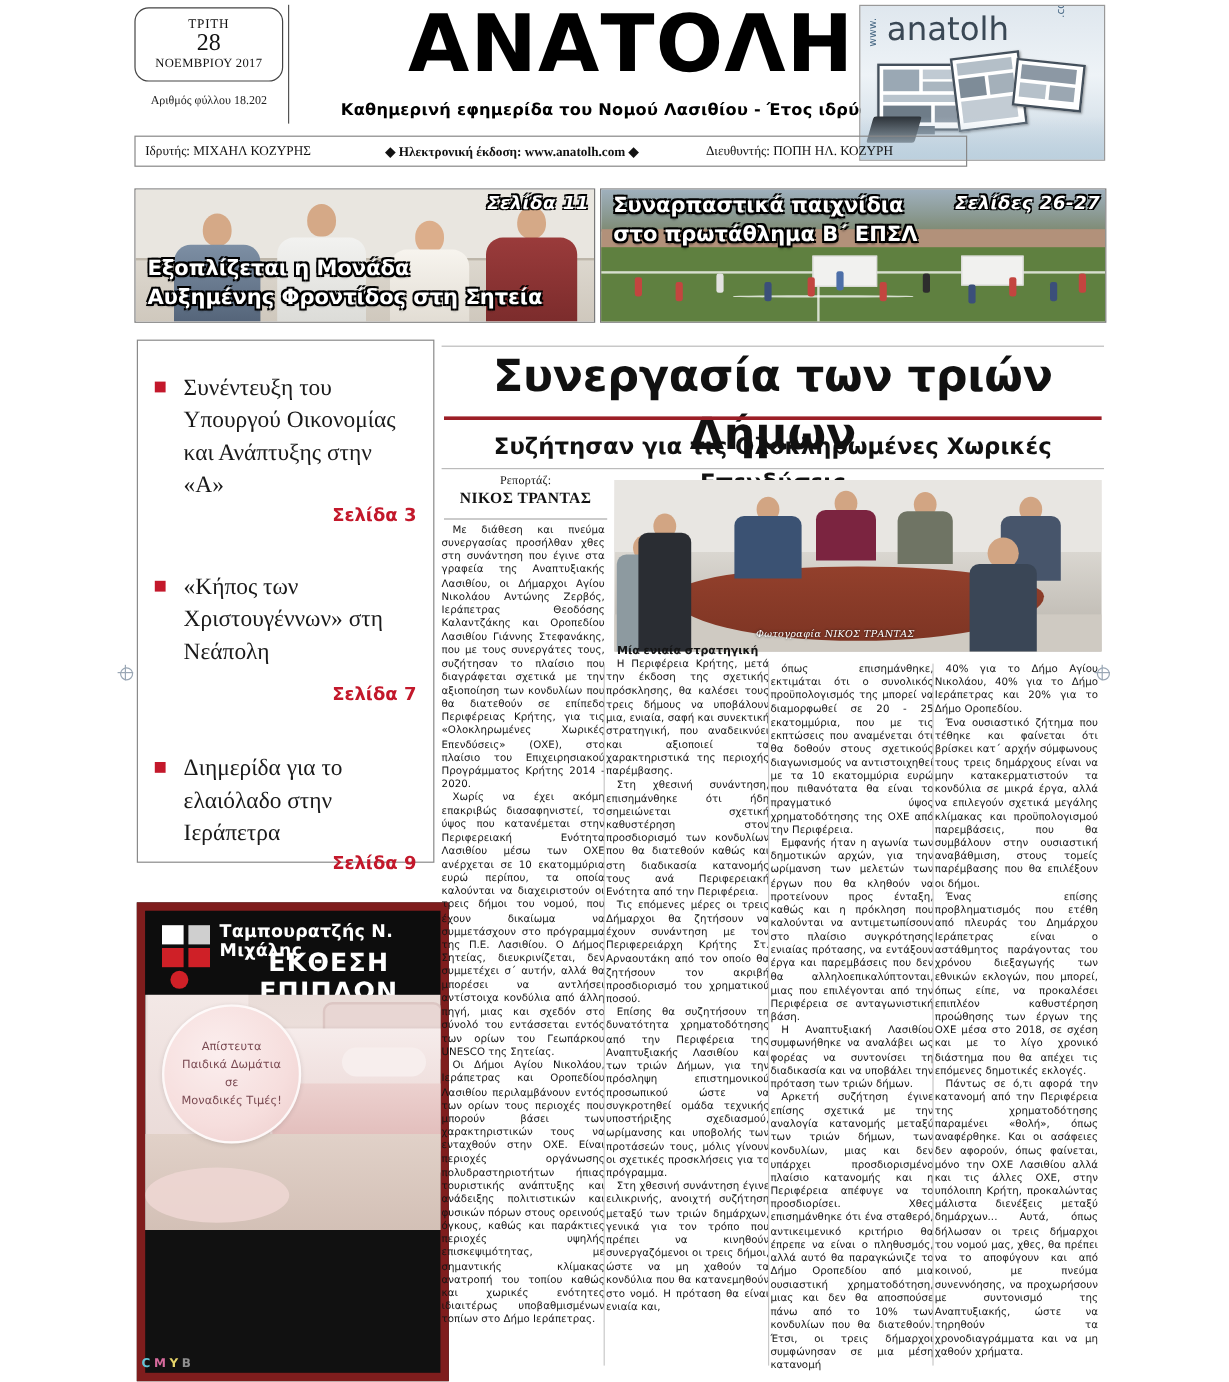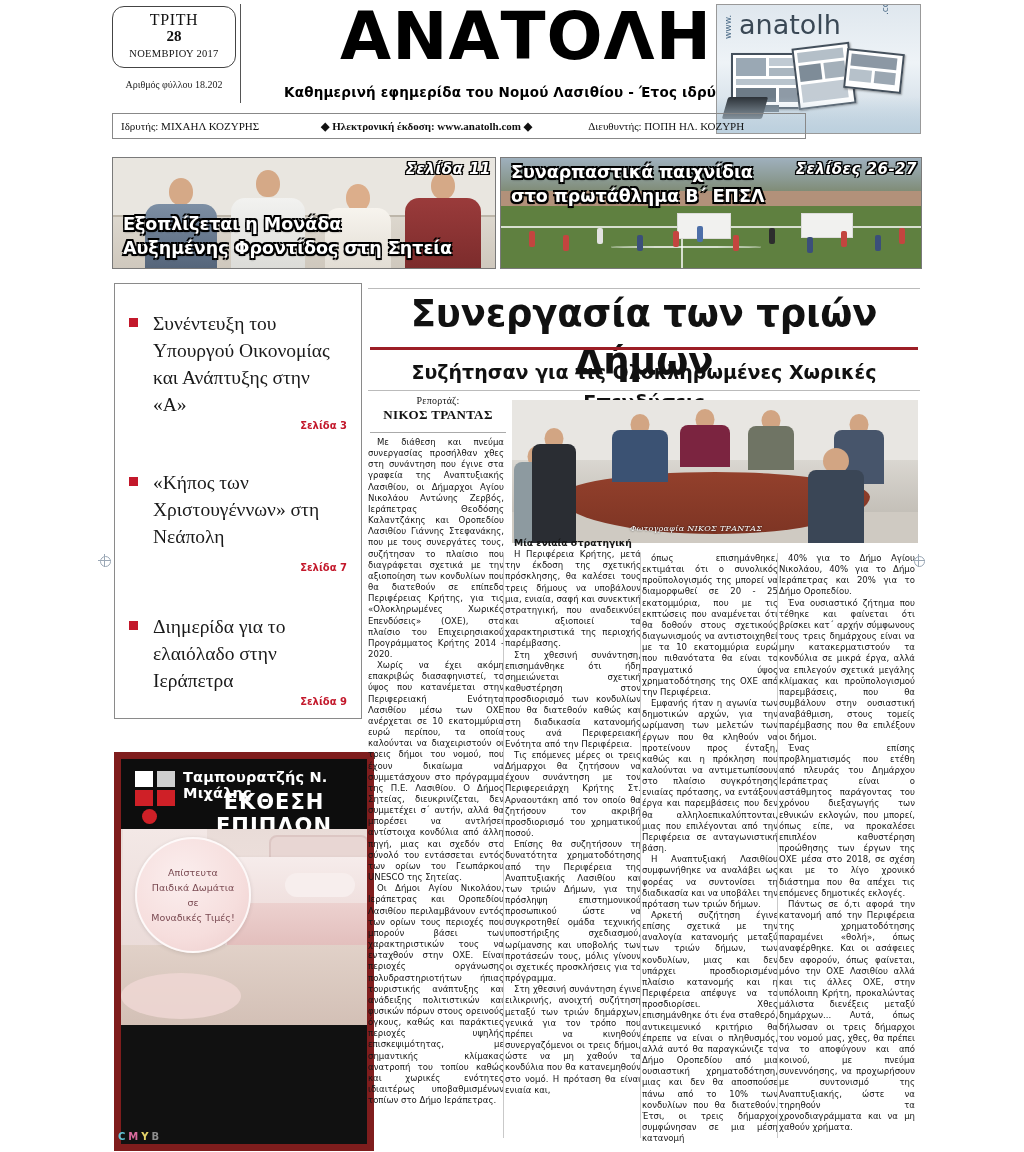--- a/index.html
+++ b/index.html
@@ -6,22 +6,22 @@
   body{width:1024px;height:1152px;position:relative;overflow:hidden;
        font-family:"Liberation Serif", serif; color:#111;}
 
   .page{position:absolute;left:0;top:0;width:1024px;height:1152px;background:#fff;}
 
   
   .masthead{position:absolute;left:112px;top:4px;width:808px;height:103px;}
   .datebox{position:absolute;left:0px;top:2px;width:122px;height:60px;
            border:1px solid #444;border-radius:12px;text-align:center;
            display:flex;flex-direction:column;justify-content:center;align-items:center;}
-  .datebox .dw{font-size:16px;letter-spacing:.6px;line-height:12px;}
-  .datebox .dd{font-size:15px;font-weight:bold;line-height:21px;}
+  .datebox .dw{font-size:11px;letter-spacing:.6px;line-height:12px;}
+  .datebox .dd{font-size:20px;font-weight:normal;line-height:21px;}
   .datebox .dm{font-size:10.5px;letter-spacing:.3px;line-height:13px;}
   .issuebox{position:absolute;left:0px;top:75px;width:124px;height:20px;
             text-align:center;font-size:10px;color:#222;}
   .vline{position:absolute;left:128px;top:0px;width:1px;height:99px;background:#555;}
 
   .logo-title{position:absolute;left:125px;top:-4px;width:578px;height:74px;
        text-align:center;font-family:"DejaVu Sans", sans-serif;font-weight:bold;
        font-size:66px;letter-spacing:1px;line-height:74px;color:#000;}
   .logo-sub{position:absolute;left:140px;top:80px;width:578px;
        text-align:center;font-family:"DejaVu Sans", sans-serif;font-weight:bold;
@@ -83,21 +83,21 @@
   .fb .grass{position:absolute;left:0;top:44%;width:100%;height:56%;background:#5f8040;}
   .fb .line{position:absolute;background:rgba(255,255,255,.75);}
   .pl{position:absolute;width:6px;height:16px;border-radius:2px;}
 
   
   .idxbox{position:absolute;left:114px;top:283px;width:246px;height:434px;
      border:1px solid #8a8a8a;background:#fff;}
   .idxitem{position:relative;margin:0 14px;}
   .idxitem .bullet{position:absolute;left:0;top:8px;width:9px;height:9px;background:#c3182b;}
   .idxitem .txt{margin-left:24px;font-size:19.5px;line-height:27px;color:#1a1a1a;}
-  .idxitem .pg{text-align:right;font-size:10px;font-weight:bold;color:#c3182b;
+  .idxitem .pg{text-align:right;font-size:15px;font-weight:bold;color:#c3182b;
       margin-top:2px;font-family:"DejaVu Sans",sans-serif;}
 
   
   .ad{position:absolute;left:114px;top:752px;width:246px;height:385px;
       border:7px solid #7f1d1d;background:#111;overflow:hidden;}
   .ad-top{position:absolute;left:0;top:0;width:100%;height:74px;background:#0d0d0d;}
   .ad-logo{position:absolute;left:14px;top:12px;width:42px;height:46px;}
   .ad-logo span{position:absolute;display:block;}
   .ad-name{position:absolute;left:62px;top:10px;font-family:"DejaVu Sans",sans-serif;
      font-weight:bold;font-size:14.5px;color:#fff;letter-spacing:.2px;}

